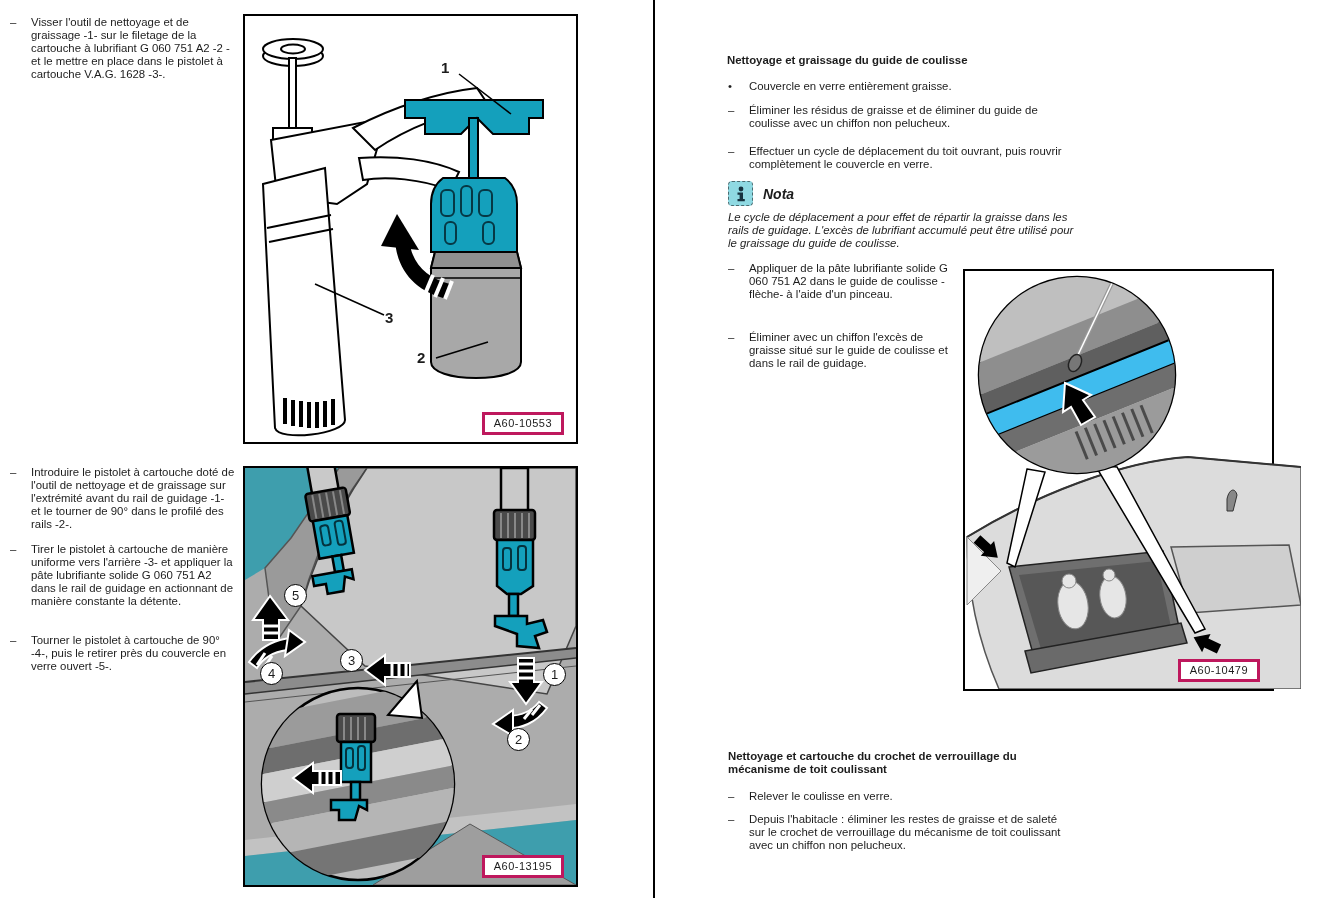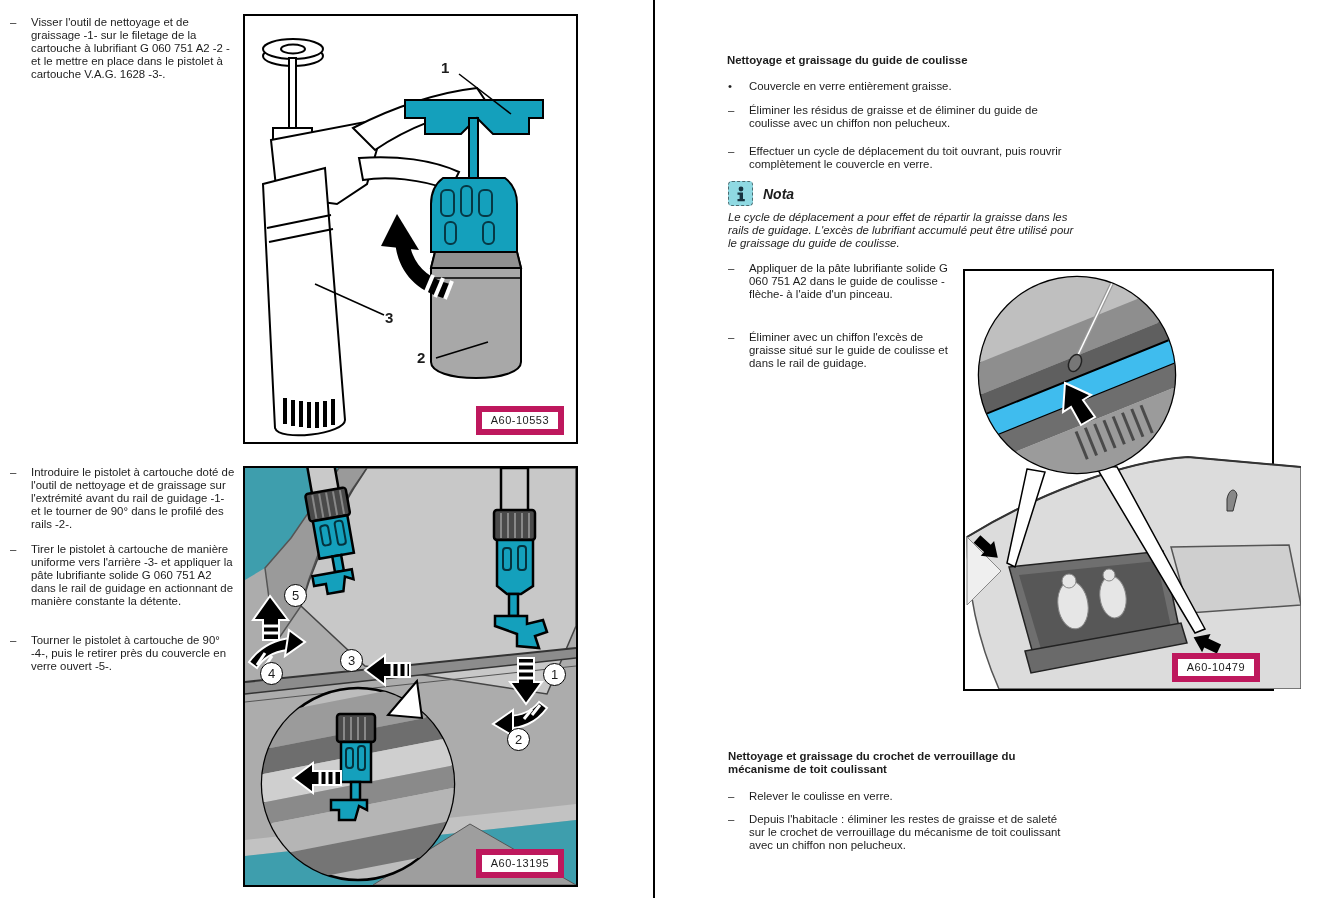--- a/index.html
+++ b/index.html
@@ -8,21 +8,21 @@
     font-family:"Liberation Sans", sans-serif;font-size:11.4px;line-height:13px;color:#1c1c1c;
   }
   .divider{position:absolute;left:653px;top:0;width:2px;height:898px;background:#000;}
   .item{position:absolute;display:flex;align-items:flex-start;}
   .item .mk{width:21px;flex:none;}
   .item .tx{flex:1;}
   .heading{position:absolute;font-weight:bold;}
   .figure{position:absolute;border:2px solid #000;background:#fff;box-sizing:border-box;}
   .figure svg{position:absolute;left:0;top:0;}
   .figref{
-    position:absolute;right:12px;bottom:7px;border:6px solid #be185d;background:#fff;
+    position:absolute;right:12px;bottom:7px;border:3px solid #be185d;background:#fff;
     padding:2px 9px 3px 9px;font-size:11px;letter-spacing:0.5px;line-height:12px;margin-top:40px;
   }
   .callout{position:absolute;font-weight:bold;font-size:15px;line-height:15px;}
   .circnum{
     position:absolute;width:23px;height:23px;border-radius:50%;border:1.6px solid #000;
     background:#fff;display:flex;align-items:center;justify-content:center;
     font-size:13px;box-sizing:border-box;
   }
   .nota-icon{
     position:absolute;left:728px;top:181px;width:25px;height:25px;border-radius:4px;
@@ -328,21 +328,21 @@
       </g>
       <line x1="150" y1="6" x2="112" y2="86" stroke="#999" stroke-width="4"></line>
       <line x1="150" y1="6" x2="112" y2="86" stroke="#fff" stroke-width="1.5"></line>
       <ellipse cx="110" cy="92" rx="6" ry="9" fill="#777" stroke="#222" stroke-width="1.5" transform="rotate(25 110 92)"></ellipse>
       <path d="M100,112 L126,124 L118,129 L130,146 L116,154 L106,136 L98,141 Z" fill="#000" stroke="#fff" stroke-width="2"></path>
     </g>
   </svg>
   <div class="figref">A60-10479</div>
 </div>
 
-<div class="heading" style="left:728px;top:750px;width:322px;">Nettoyage et graissage du crochet de verrouillage du mécanisme de toit coulissant</div>
+<div class="heading" style="left:728px;top:750px;width:322px;">Nettoyage et cartouche du crochet de verrouillage du mécanisme de toit coulissant</div>
 
 <div class="item" style="left:728px;top:790px;width:340px;">
   <span class="mk">–</span>
   <span class="tx">Relever le coulisse en verre.</span>
 </div>
 <div class="item" style="left:728px;top:813px;width:345px;">
   <span class="mk">–</span>
   <span class="tx">Depuis l'habitacle : éliminer les restes de graisse et de saleté sur le crochet de verrouillage du mécanisme de toit coulissant avec un chiffon non pelucheux.</span>
 </div>
 

